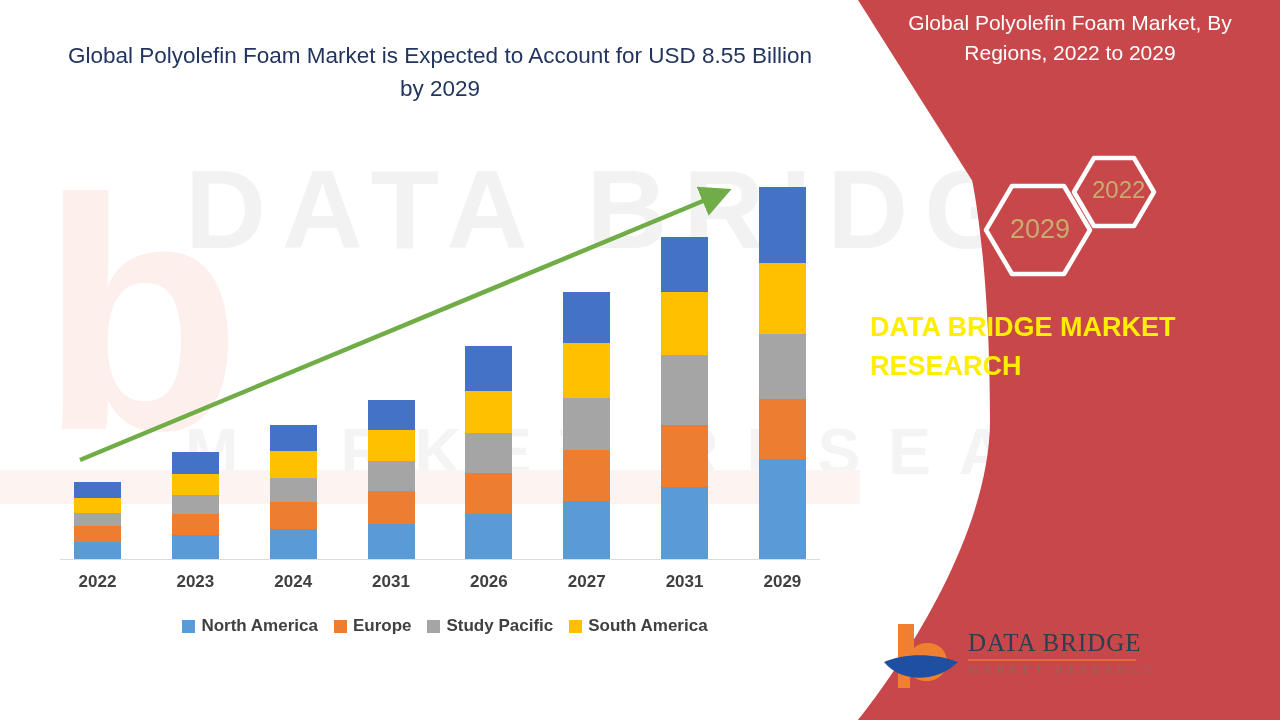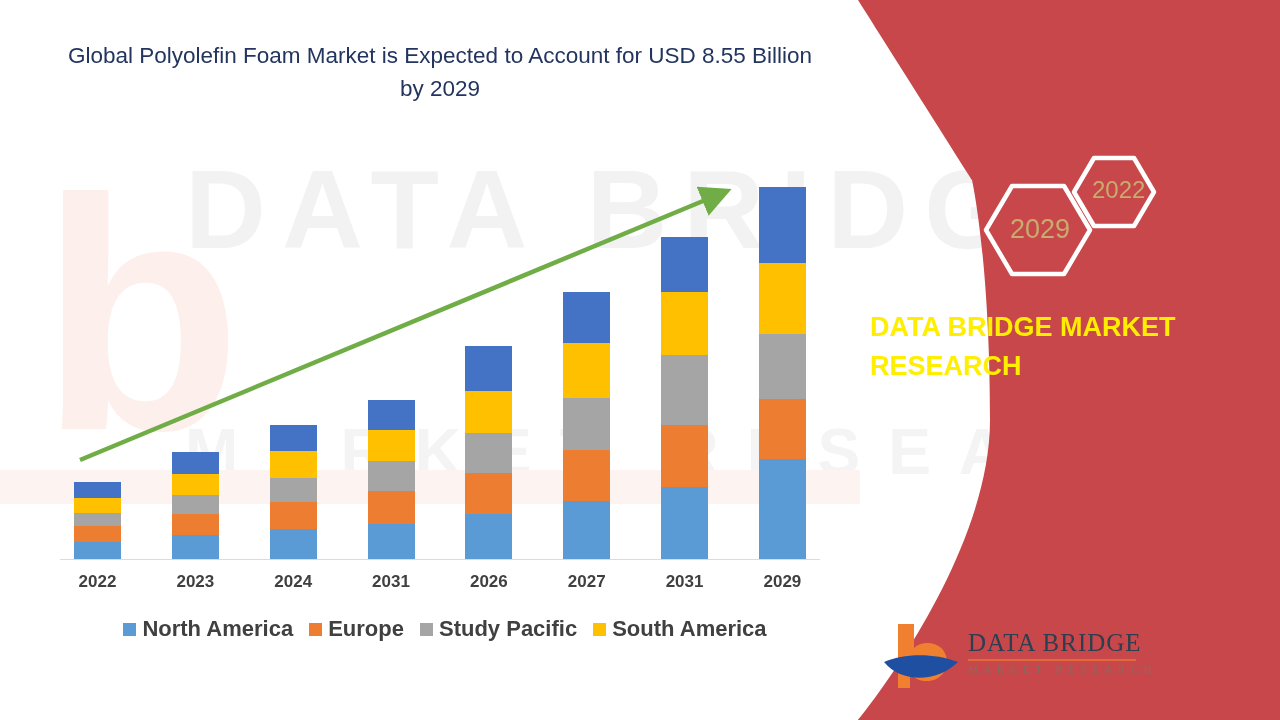--- a/index.html
+++ b/index.html
@@ -149,21 +149,21 @@
   .legend-item {
     display: flex;
     align-items: center;
     gap: 6px;
   }
   .legend-swatch {
     width: 13px;
     height: 13px;
   }
   .legend-label {
-    font-size: 22px;
+    font-size: 17px;
     font-weight: bold;
     color: #404040;
     white-space: nowrap;
   }
 
   .footer-left {
     position: absolute;
     left: 30px;
     top: 684px;
     font-family: "Liberation Serif", serif;
@@ -372,20 +372,21 @@
         <div class="legend-label">South America</div>
       </div>
     </div>
 
 
   <svg class="panel-svg" viewBox="0 0 440 720" preserveAspectRatio="none">
     <path d="M 18,0 L 440,0 L 440,720 L 18,720 C 18,720 150,560 150,420 C 150,260 132,180 132,180 C 132,180 18,0 18,0 Z" fill="#c8474a"></path>
   </svg>
 
   <div class="panel-content">
+    <div class="panel-title">Global Polyolefin Foam Market, By Regions, 2022 to 2029</div>
 
     <div class="hexwrap">
       <svg width="230" height="130" viewBox="0 0 230 130">
         <polygon points="124,8 164,8 184,42 164,76 124,76 104,42" fill="none" stroke="#ffffff" stroke-width="4.5" stroke-linejoin="round"></polygon>
         <polygon points="42,36 94,36 120,80 94,124 42,124 16,80" fill="none" stroke="#ffffff" stroke-width="4.5" stroke-linejoin="round"></polygon>
       </svg>
       <div class="hex-year" style="left:122px; top:26px; font-size:24px;">2022</div>
       <div class="hex-year" style="left:40px; top:64px; font-size:27px;">2029</div>
     </div>
 

